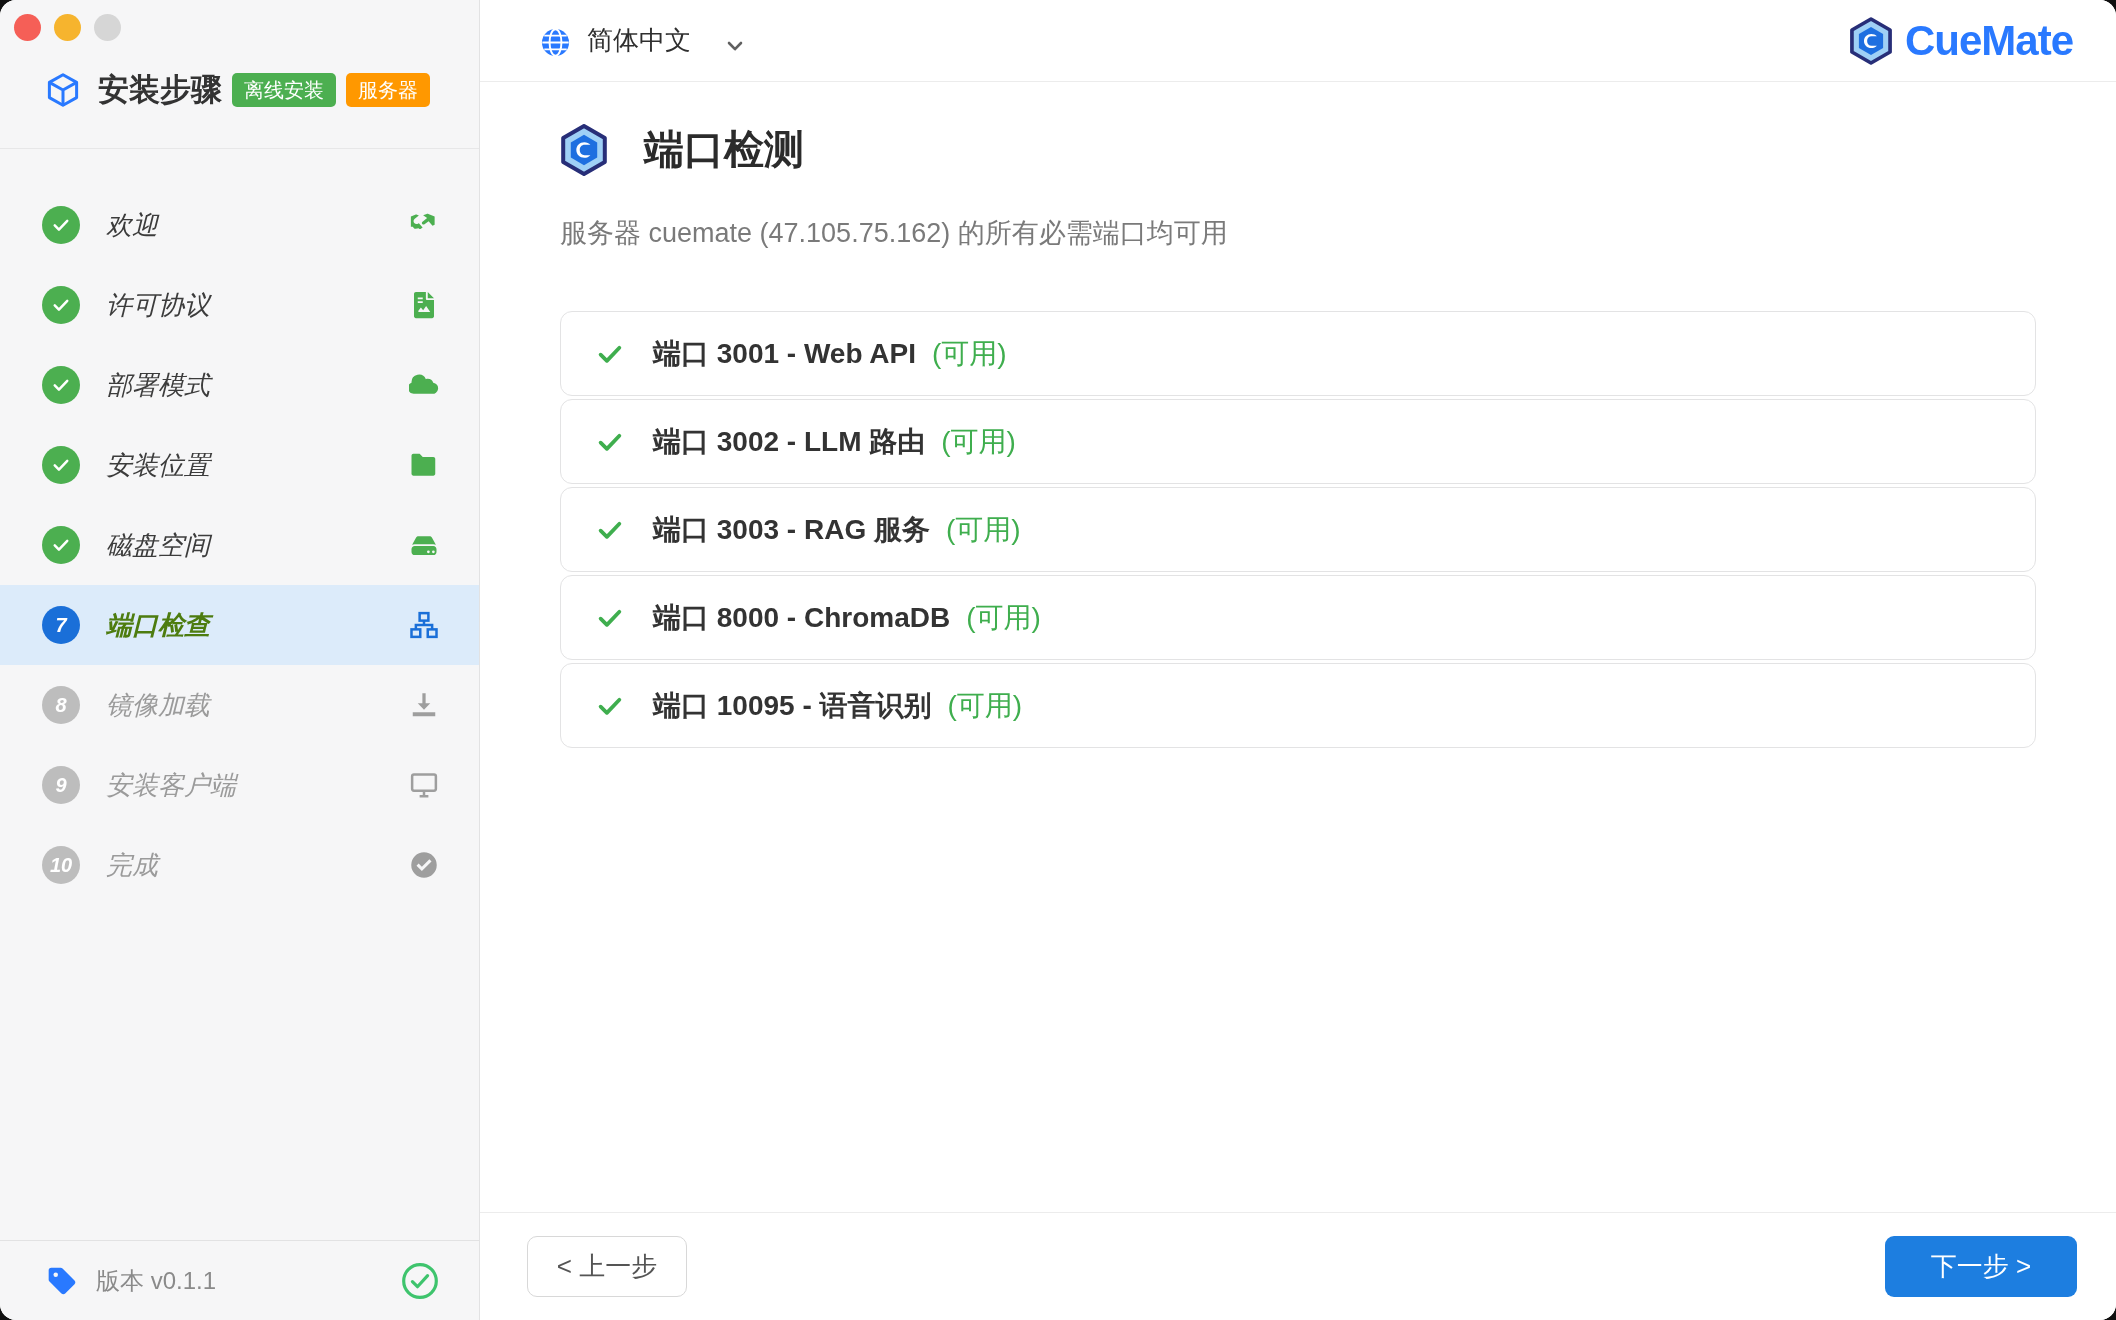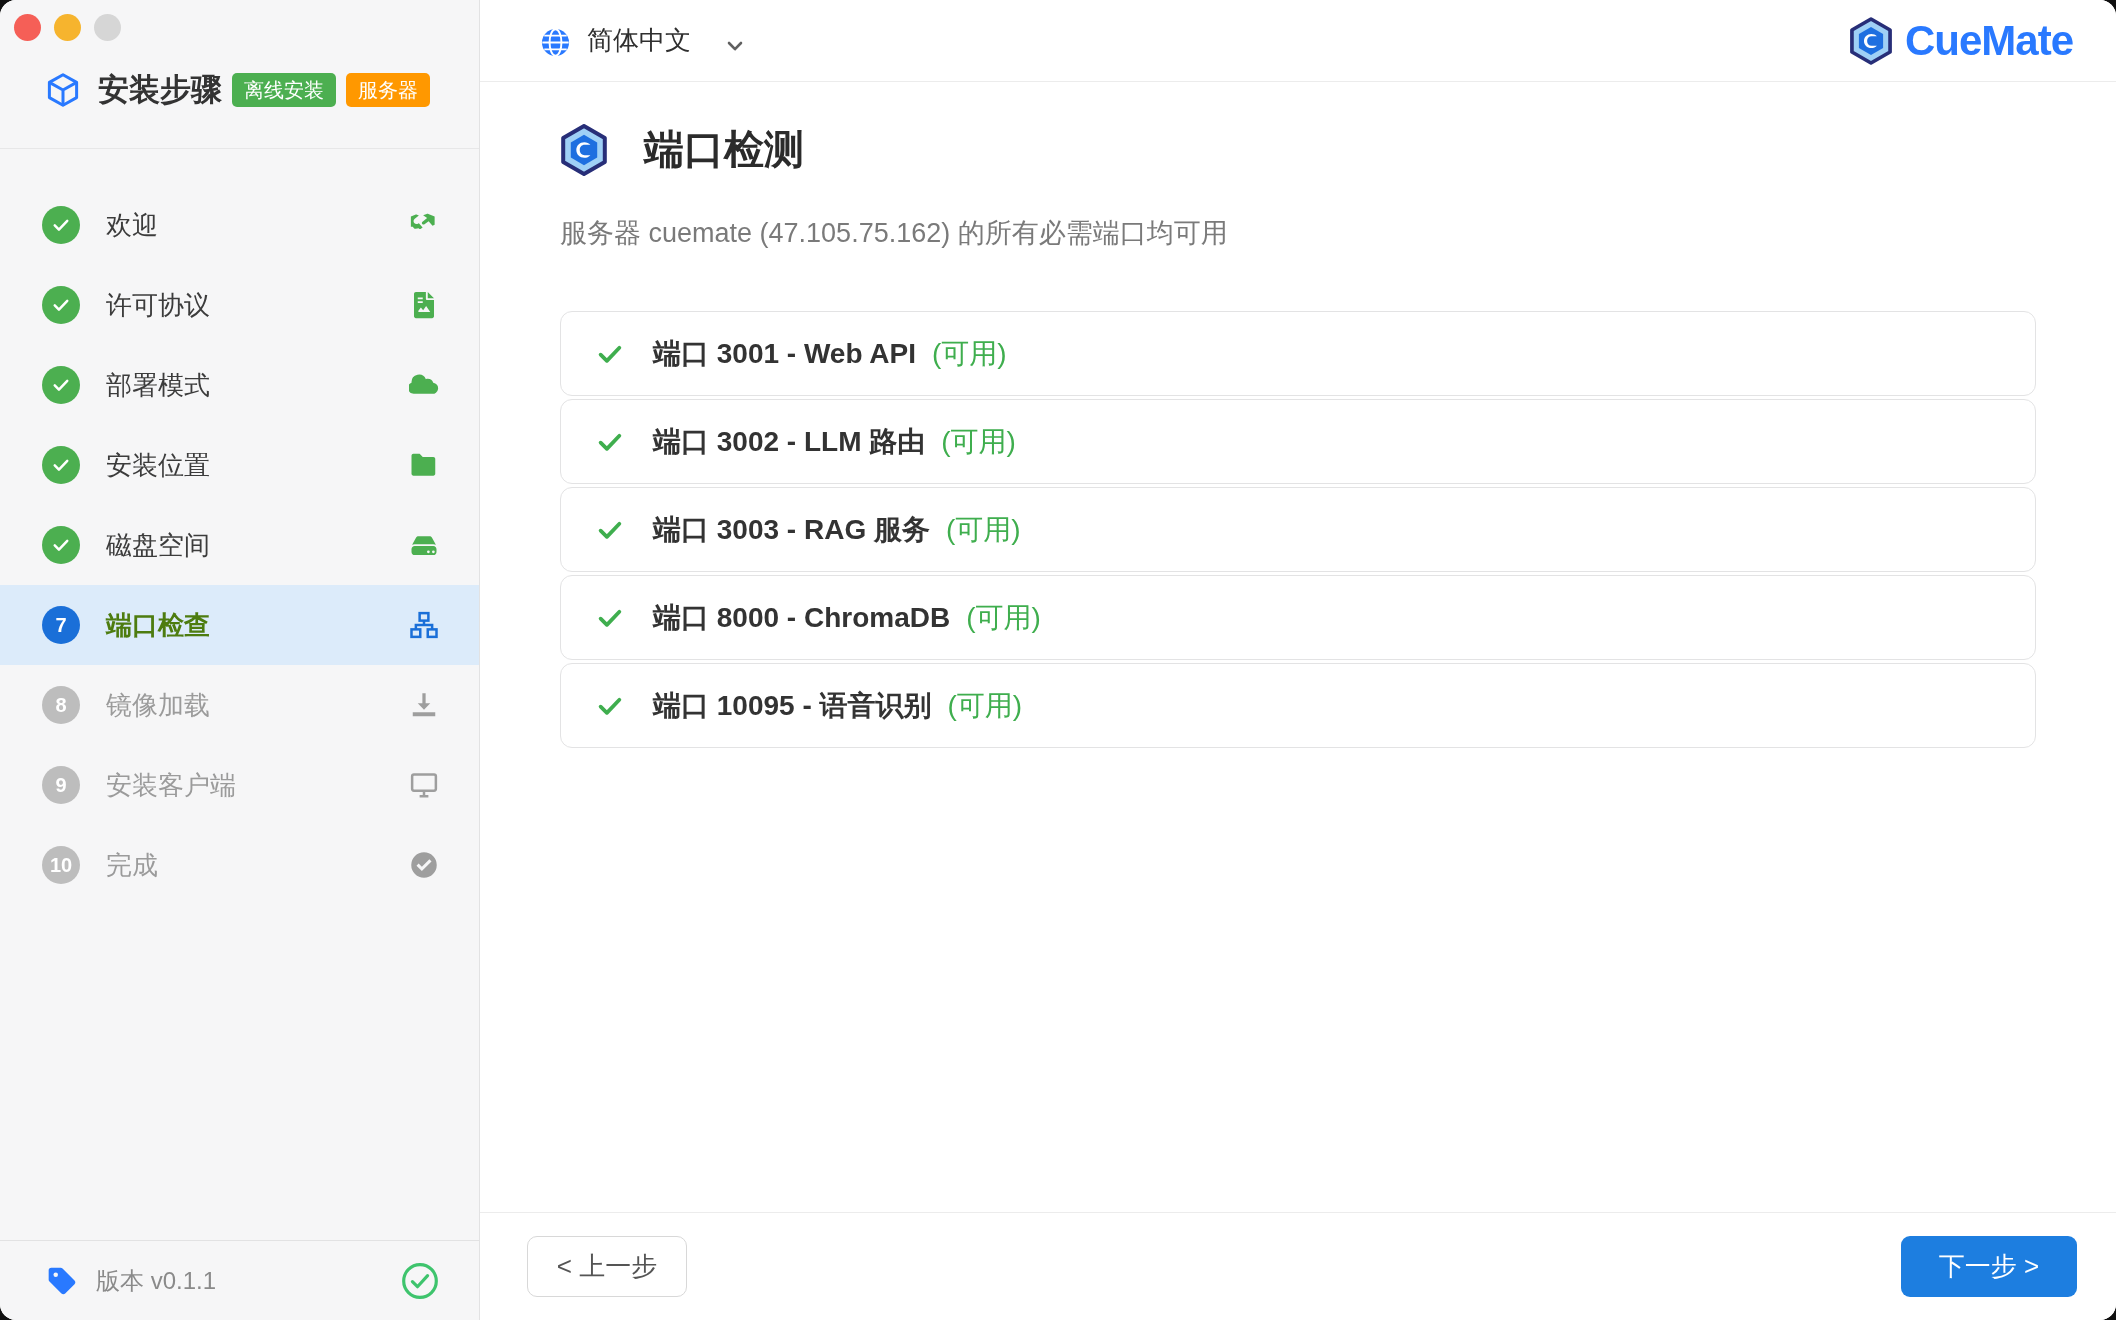--- a/index.html
+++ b/index.html
@@ -16,21 +16,21 @@
   .tl-yellow { background:#f6b42e; }
   .tl-gray { background:#d6d6d6; }
   .sidebar-title-row { display:flex; align-items:center; margin-top:28px; padding-left:30px; padding-right:49px; }
   .box-icon { width:38px; height:38px; flex:0 0 auto; }
   .sidebar-title { font-size:31px; font-weight:bold; color:#333; margin-left:16px; }
   .badges { margin-left:auto; display:flex; gap:10px; }
   .badge { color:#fff; font-size:20px; line-height:1; padding:7px 12px; border-radius:5px; white-space:nowrap; }
   .badge-green { background:#4caf50; }
   .badge-orange { background:#ff9800; }
 
-  .steps { padding-top:36px; flex:1 1 auto; }
+  .steps { padding-top:36px; flex:1 1 auto;font-style:italic; }
   .step { height:80px; display:flex; align-items:center; padding:0 40px 0 42px; }
   .step.active { background:#dcebfa; }
   .step-circle { width:38px; height:38px; border-radius:50%; display:flex; align-items:center; justify-content:center; flex:0 0 auto; color:#fff; font-size:20px; font-weight:bold; }
   .step.done .step-circle { background:#4caf50; }
   .step.active .step-circle { background:#1a6fd8; }
   .step.pending .step-circle { background:#bdbdbd; }
   .step-circle svg { width:20px; height:20px; }
   .step-label { margin-left:26px; font-size:26px; color:#3c3c3c; }
   .step.active .step-label { color:#4d7c0f; font-weight:bold; }
   .step.pending .step-label { color:#9b9b9b; }
@@ -63,21 +63,21 @@
   .subtitle { margin-top:38px; font-size:27px; color:#7a7a7a; }
 
   .port-list { margin-top:60px; }
   .port-row { height:85px; border:1px solid #e3e3e4; border-radius:12px; margin-bottom:3px; display:flex; align-items:center; padding:0 34px; background:#fff; }
   .port-check-icon { width:30px; height:30px; flex:0 0 auto; }
   .port-name { margin-left:28px; font-size:28px; font-weight:600; color:#333; }
   .port-status { margin-left:16px; font-size:28px; color:#3fae4e; }
 
   .main-footer { height:108px; border-top:1px solid #ececec; display:flex; align-items:center; justify-content:space-between; padding:0 39px 0 47px; }
   .btn-prev { width:160px; height:61px; background:#fff; border:1px solid #d8d8d8; border-radius:10px; font-size:26px; color:#555; cursor:pointer; font-family:inherit; }
-  .btn-next { width:176px; height:61px; background:#1d7ee0; border:none; border-radius:9px; font-size:26px; color:#fff; cursor:pointer; font-family:inherit; }
+  .btn-next { width:192px; height:61px; background:#1d7ee0; border:none; border-radius:9px; font-size:26px; color:#fff; cursor:pointer; font-family:inherit; }
 </style>
 </head>
 <body>
 
 <svg width="0" height="0" style="position:absolute">
   <defs>
     <g id="i-check">
         <path d="M4.5 12.5l5 5L19.5 7" fill="none" stroke="currentColor" stroke-width="3" stroke-linecap="round" stroke-linejoin="round"></path>
       </g>
     <g id="i-handshake">

